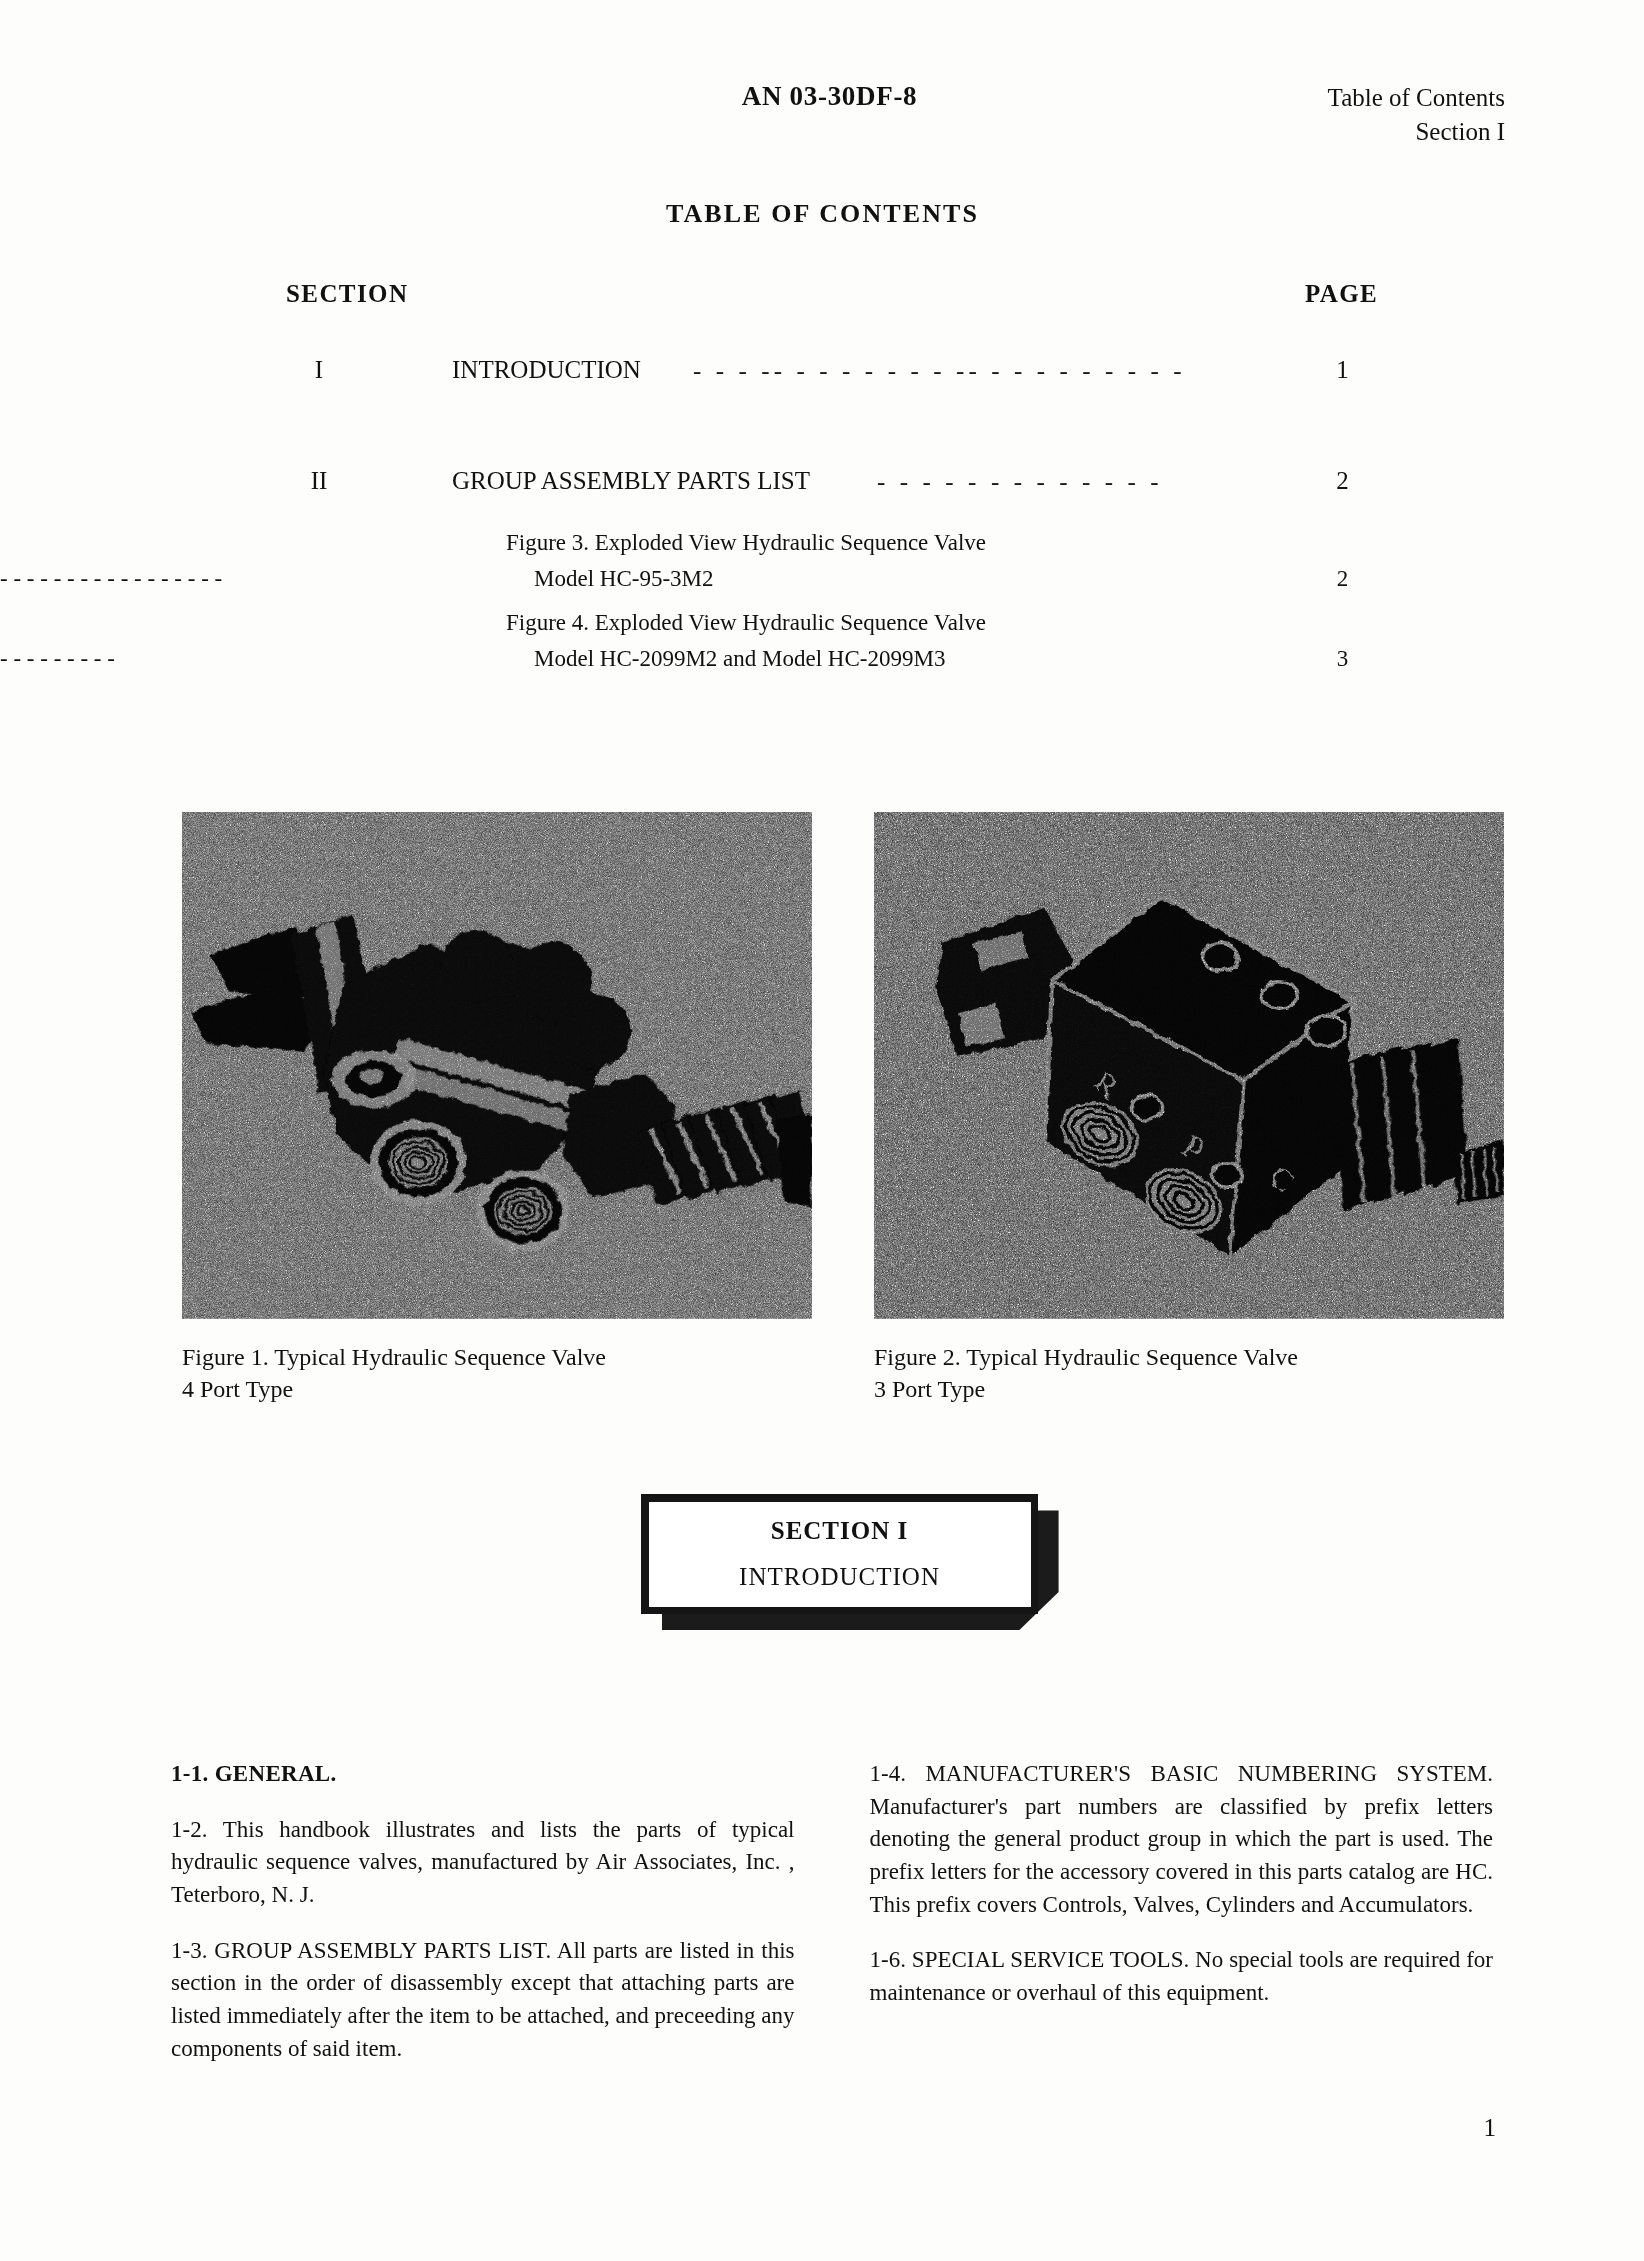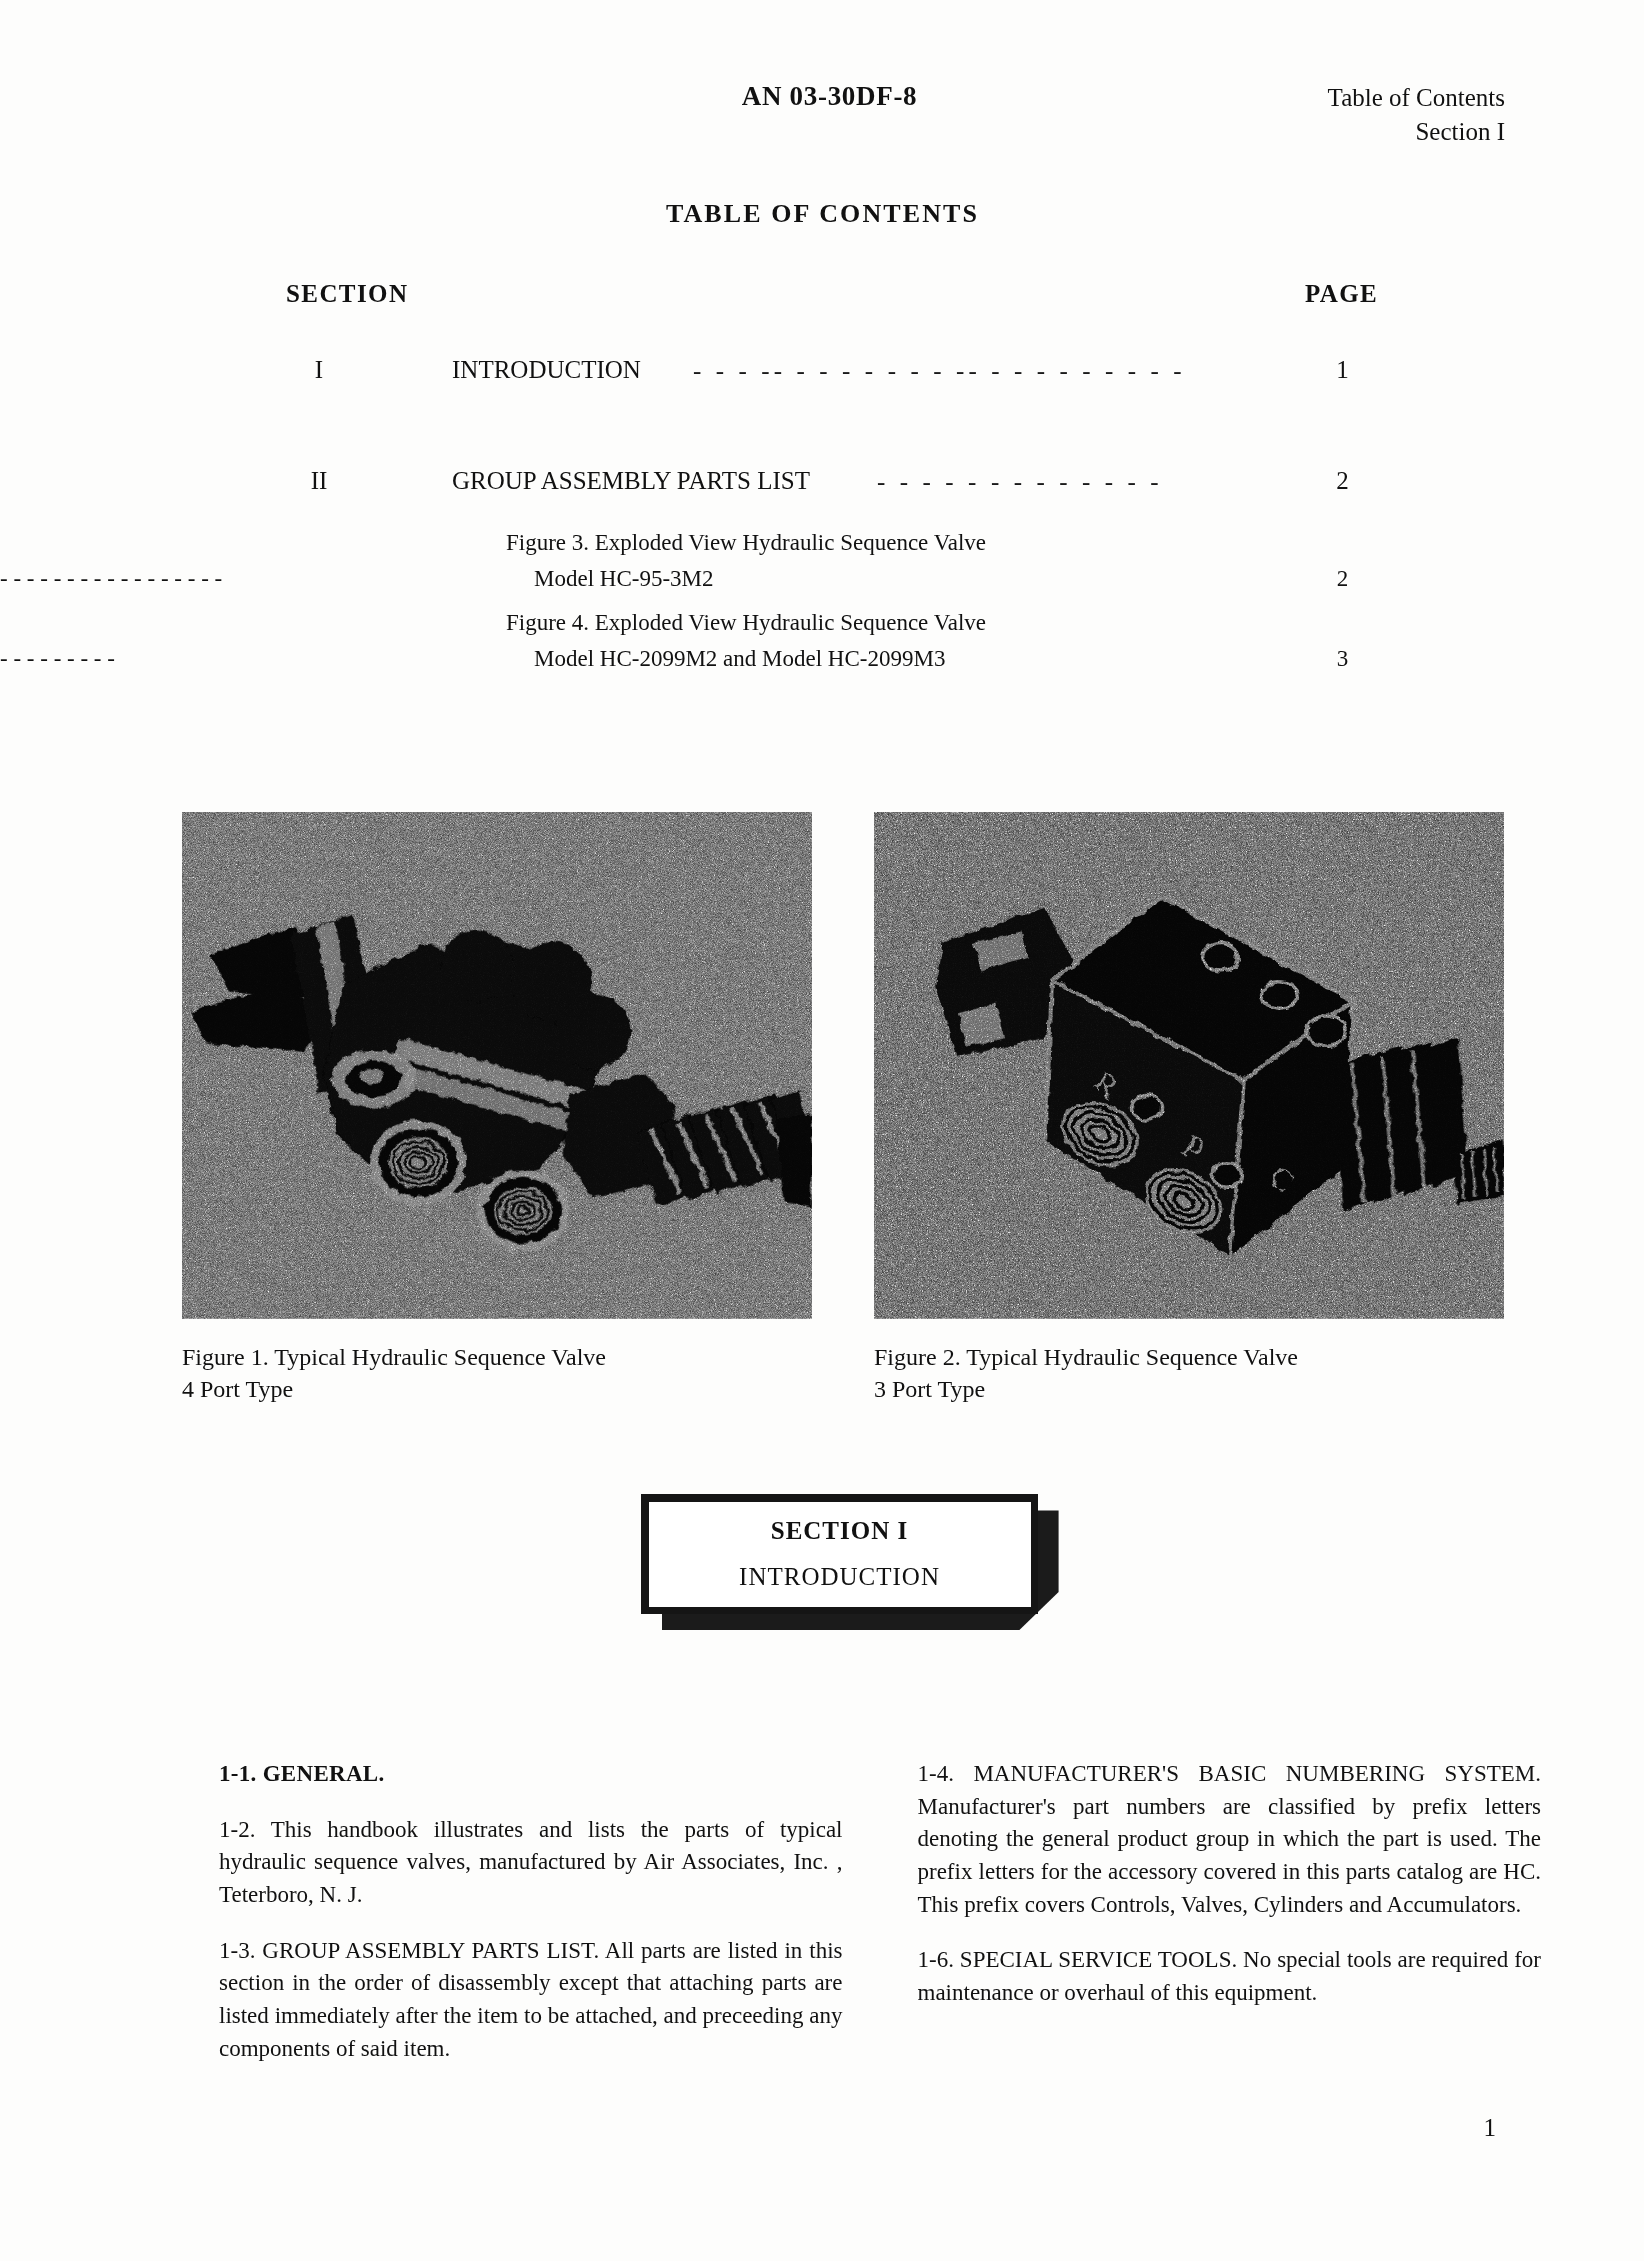--- a/index.html
+++ b/index.html
@@ -193,21 +193,20 @@
     font-weight: 500;
   }
   
   .bodycols {
     position: absolute;
     top: 1758px;
     left: 171px;
     width: 1322px;
     display: flex;
     gap: 75px;
-    margin-left: 48px;
   }
   .col {
     width: 624px;
     font-size: 23px;
     line-height: 1.42;
   }
   .col p {
     margin: 0 0 23px 0;
     text-align: justify;
     font-weight: 500;

